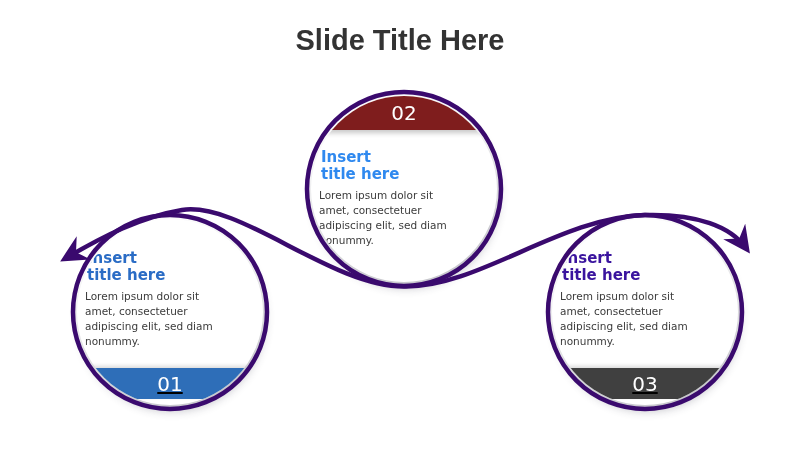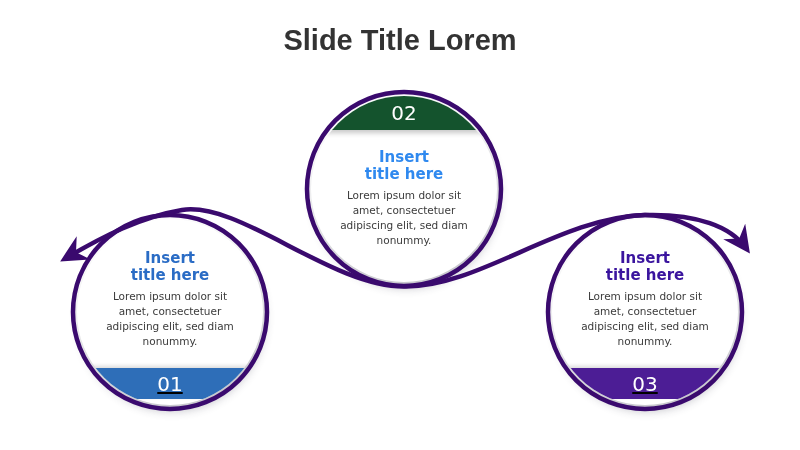--- a/index.html
+++ b/index.html
@@ -12,49 +12,49 @@
   .node{position:absolute;width:186px;height:186px;border-radius:50%;background:#ffffff;
         overflow:hidden;z-index:2;box-shadow:2px 6px 10px rgba(50,50,70,0.30);}
   .node-01{left:77px;top:219px;}
   .node-02{left:311px;top:96px;}
   .node-03{left:552px;top:219px;}
   .band{position:absolute;left:0;width:100%;display:flex;align-items:center;justify-content:center;}
   .band-bottom{top:149px;height:31px;box-shadow:0 -2px 4px rgba(0,0,0,0.15);text-decoration:underline;}
   .band-top{top:0;height:34px;box-shadow:0 3px 5px rgba(0,0,0,0.22);}
   .num{color:#ffffff;font-size:20px;font-weight:400;}
   .content{position:absolute;left:0;top:0;width:100%;height:100%;box-sizing:border-box;
-           text-align:center;}
+           text-align:left;}
   .content-mid{padding-top:31px;}
   .content-low{padding-top:53px;}
   .node-title{font-size:15px;font-weight:bold;line-height:17px;white-space:pre-line;margin:0 10px 5px 10px;}
   .node-body{font-size:10.5px;line-height:15px;color:#3b3b3b;white-space:pre-line;margin:0 8px;}
 </style>
 </head>
 <body>
 
 <div class="slide">
 
-  <div class="slide-title">Slide Title Lorem</div>
+  <div class="slide-title">Slide Title Here</div>
 
   <div class="node node-01">
     <div class="content content-mid">
       <div class="node-title" style="color: rgb(42, 108, 197);">Insert
 title here</div>
       <div class="node-body">Lorem ipsum dolor sit
 amet, consectetuer
 adipiscing elit, sed diam
 nonummy.</div>
     </div>
     <div class="band band-bottom" style="background: rgb(46, 110, 184);">
       <span class="num">01</span>
     </div>
   </div>
 
   <div class="node node-02">
-    <div class="band band-top" style="background: #14532d;">
+    <div class="band band-top" style="background: #7f1d1d;">
       <span class="num">02</span>
     </div>
     <div class="content content-low">
       <div class="node-title" style="color: rgb(47, 137, 239);">Insert
 title here</div>
       <div class="node-body">Lorem ipsum dolor sit
 amet, consectetuer
 adipiscing elit, sed diam
 nonummy.</div>
     </div>
@@ -62,21 +62,21 @@
 
   <div class="node node-03">
     <div class="content content-mid">
       <div class="node-title" style="color: rgb(58, 20, 158);">Insert
 title here</div>
       <div class="node-body">Lorem ipsum dolor sit
 amet, consectetuer
 adipiscing elit, sed diam
 nonummy.</div>
     </div>
-    <div class="band band-bottom" style="background: #4c1d95;">
+    <div class="band band-bottom" style="background: #404040;">
       <span class="num">03</span>
     </div>
   </div>
 
   <svg class="flow-svg" viewBox="0 0 800 450" xmlns="http://www.w3.org/2000/svg">
     <defs>
       <marker id="arrowhead" viewBox="0 0 10 10" refX="7.5" refY="5" markerWidth="6" markerHeight="6" orient="auto-start-reverse">
         <path d="M0,0 L10,5 L0,10 L3.2,5 Z" fill="#3a0a6e"></path>
       </marker>
     </defs>

